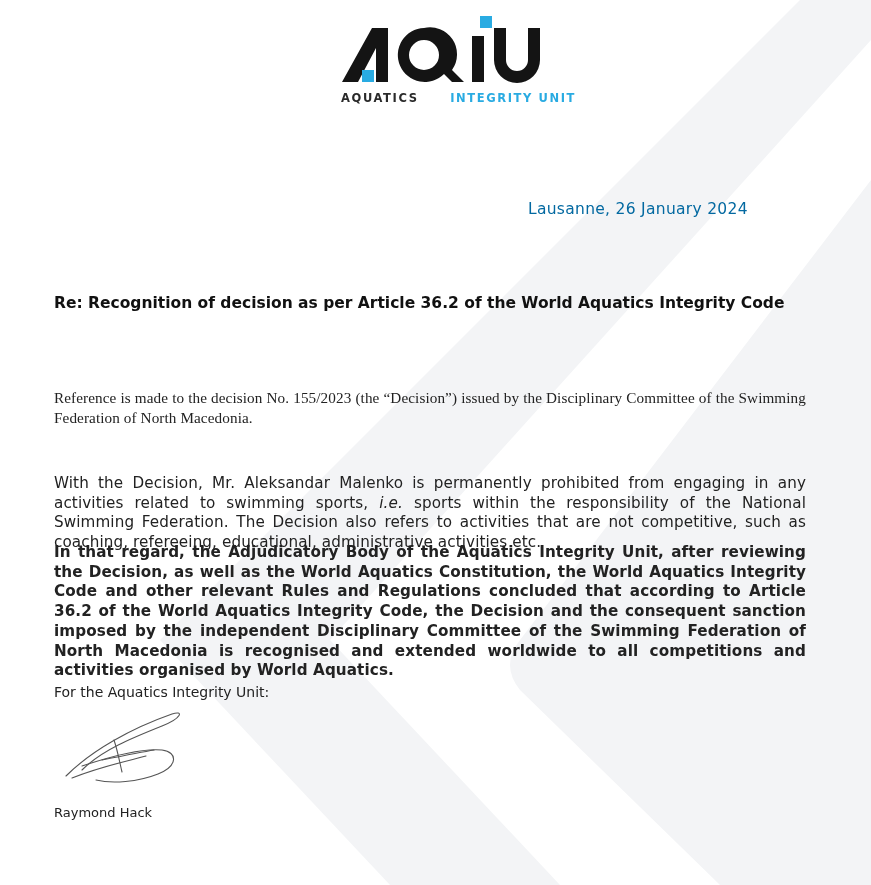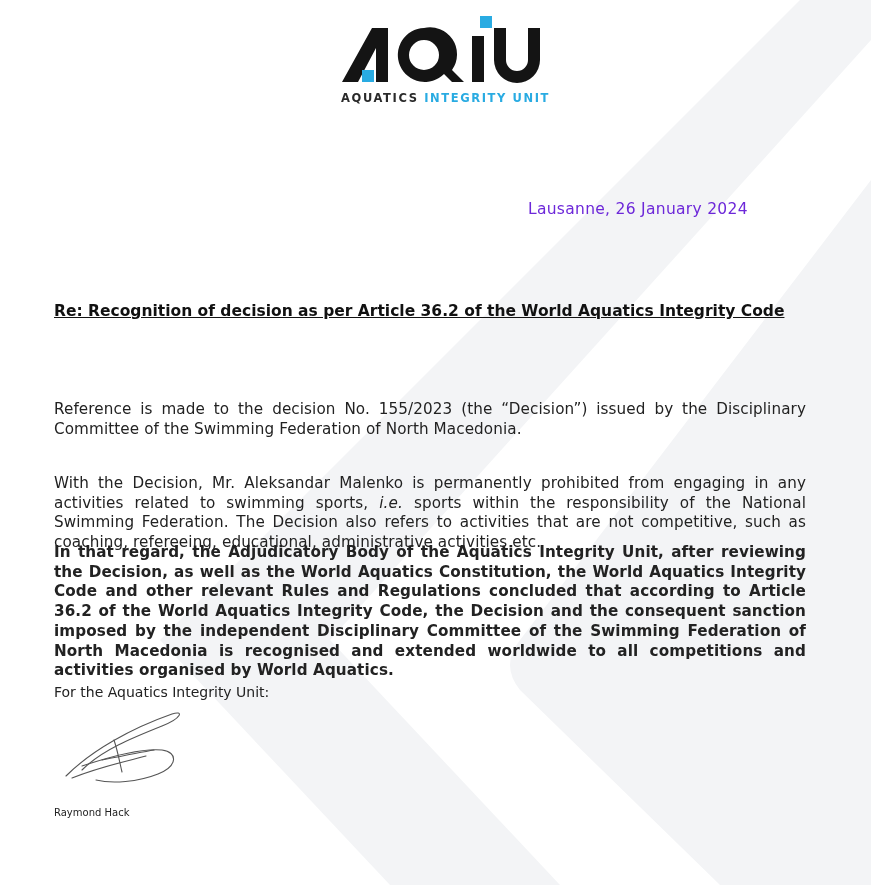--- a/index.html
+++ b/index.html
@@ -14,44 +14,44 @@
 
     
     .logo { left: 340px; top: 14px; width: 200px; height: 95px; }
     .logo svg { display: block; }
     .logo-sub {
       position: absolute; left: 1px; top: 77px; white-space: nowrap;
       font-family: "DejaVu Sans", sans-serif; font-weight: bold;
       font-size: 11.5px; letter-spacing: 1.6px;
     }
     .logo-sub .dark { color: #2a2a2a; }
-    .logo-sub .blue { color: #29abe2; }
+    .logo-sub .blue { color: #29abe2; margin-left: 26px; }
 
     .date {
       left: 528px; top: 200px; font-size: 15.5px; letter-spacing: 0.3px; white-space: nowrap;
-      color: #6d28d9;
+      color: #0369a1;
     }
 
     .subject {
-      left: 54px; top: 301px; width: 760px;
-      font-weight: bold; font-size: 15.5px; line-height: 20px; color: #111; text-decoration: underline;
+      left: 54px; top: 293px; width: 760px;
+      font-weight: bold; font-size: 15.5px; line-height: 20px; color: #111;
     }
 
     .para {
       left: 54px; width: 752px;
       font-size: 15.2px; line-height: 19.7px; text-align: justify; color: #222;
       letter-spacing: 0.1px;
     }
-    .p1 { top: 400px; }
+    .p1 { top: 388px; font-family: Liberation Serif, serif; }
     .p2 { top: 446px; margin-top: 28px; }
     .p3 { top: 543px; font-weight: bold; }
 
     .sign-intro { left: 54px; top: 684px; font-size: 14px; white-space: nowrap; color: #222; }
     .signature { left: 62px; top: 710px; width: 130px; height: 80px; }
-    .signer { left: 54px; top: 803px; font-size: 10px; line-height: 19.7px; color: #222; }
+    .signer { left: 54px; top: 803px; font-size: 13px; line-height: 19.7px; color: #222; }
   </style>
 </head>
 <body>
 
 <svg id="bg" viewBox="0 0 871 885" xmlns="http://www.w3.org/2000/svg">
   <g fill="#f3f4f6">
 
     <path d="M800 0 L871 0 L871 40 L330 640 L160 640 Z"></path>
 
     <path d="M160 640 L330 640 L560 885 L390 885 Z"></path>

